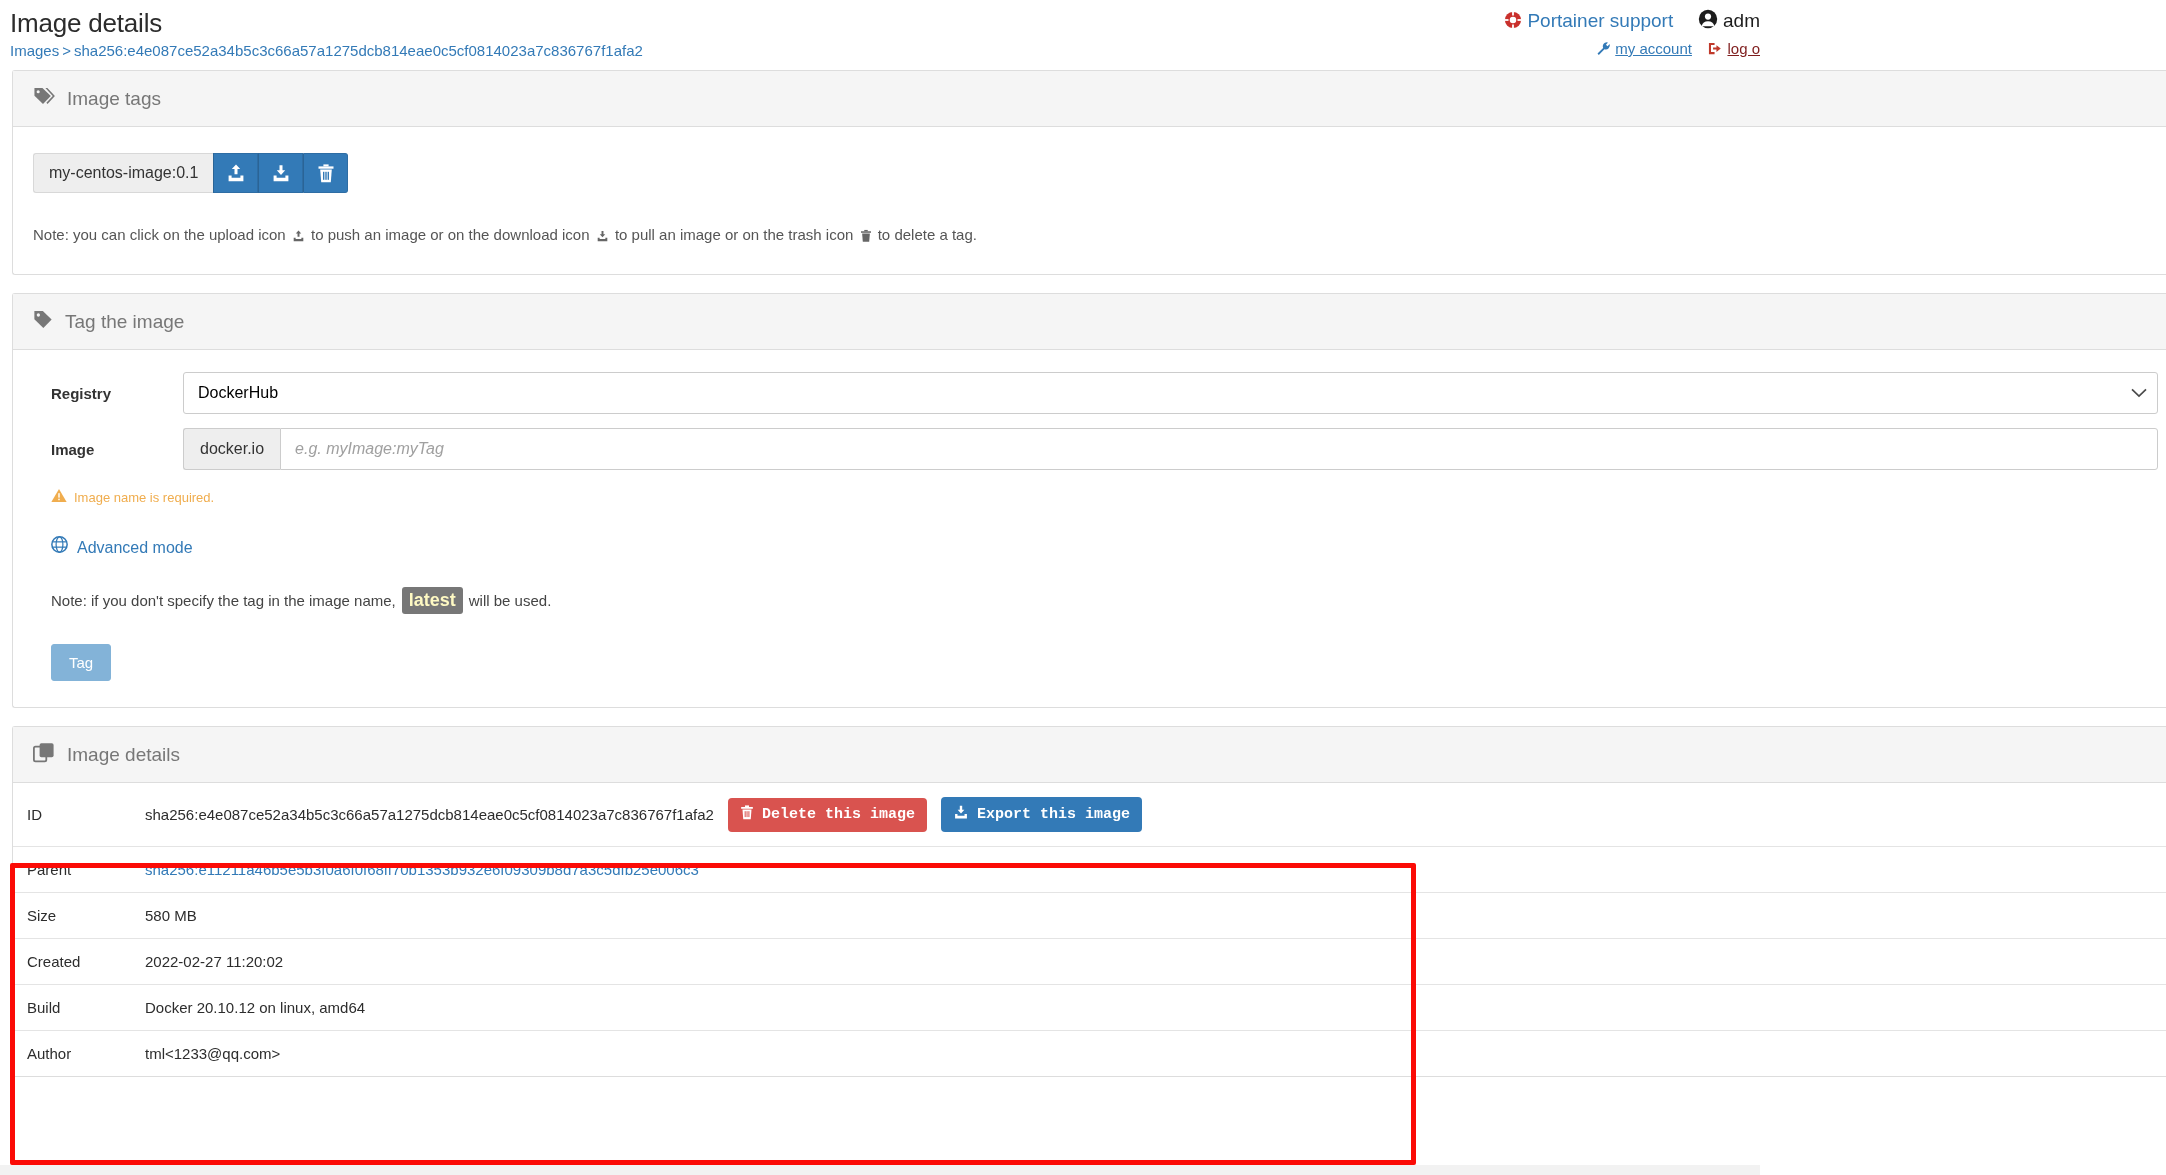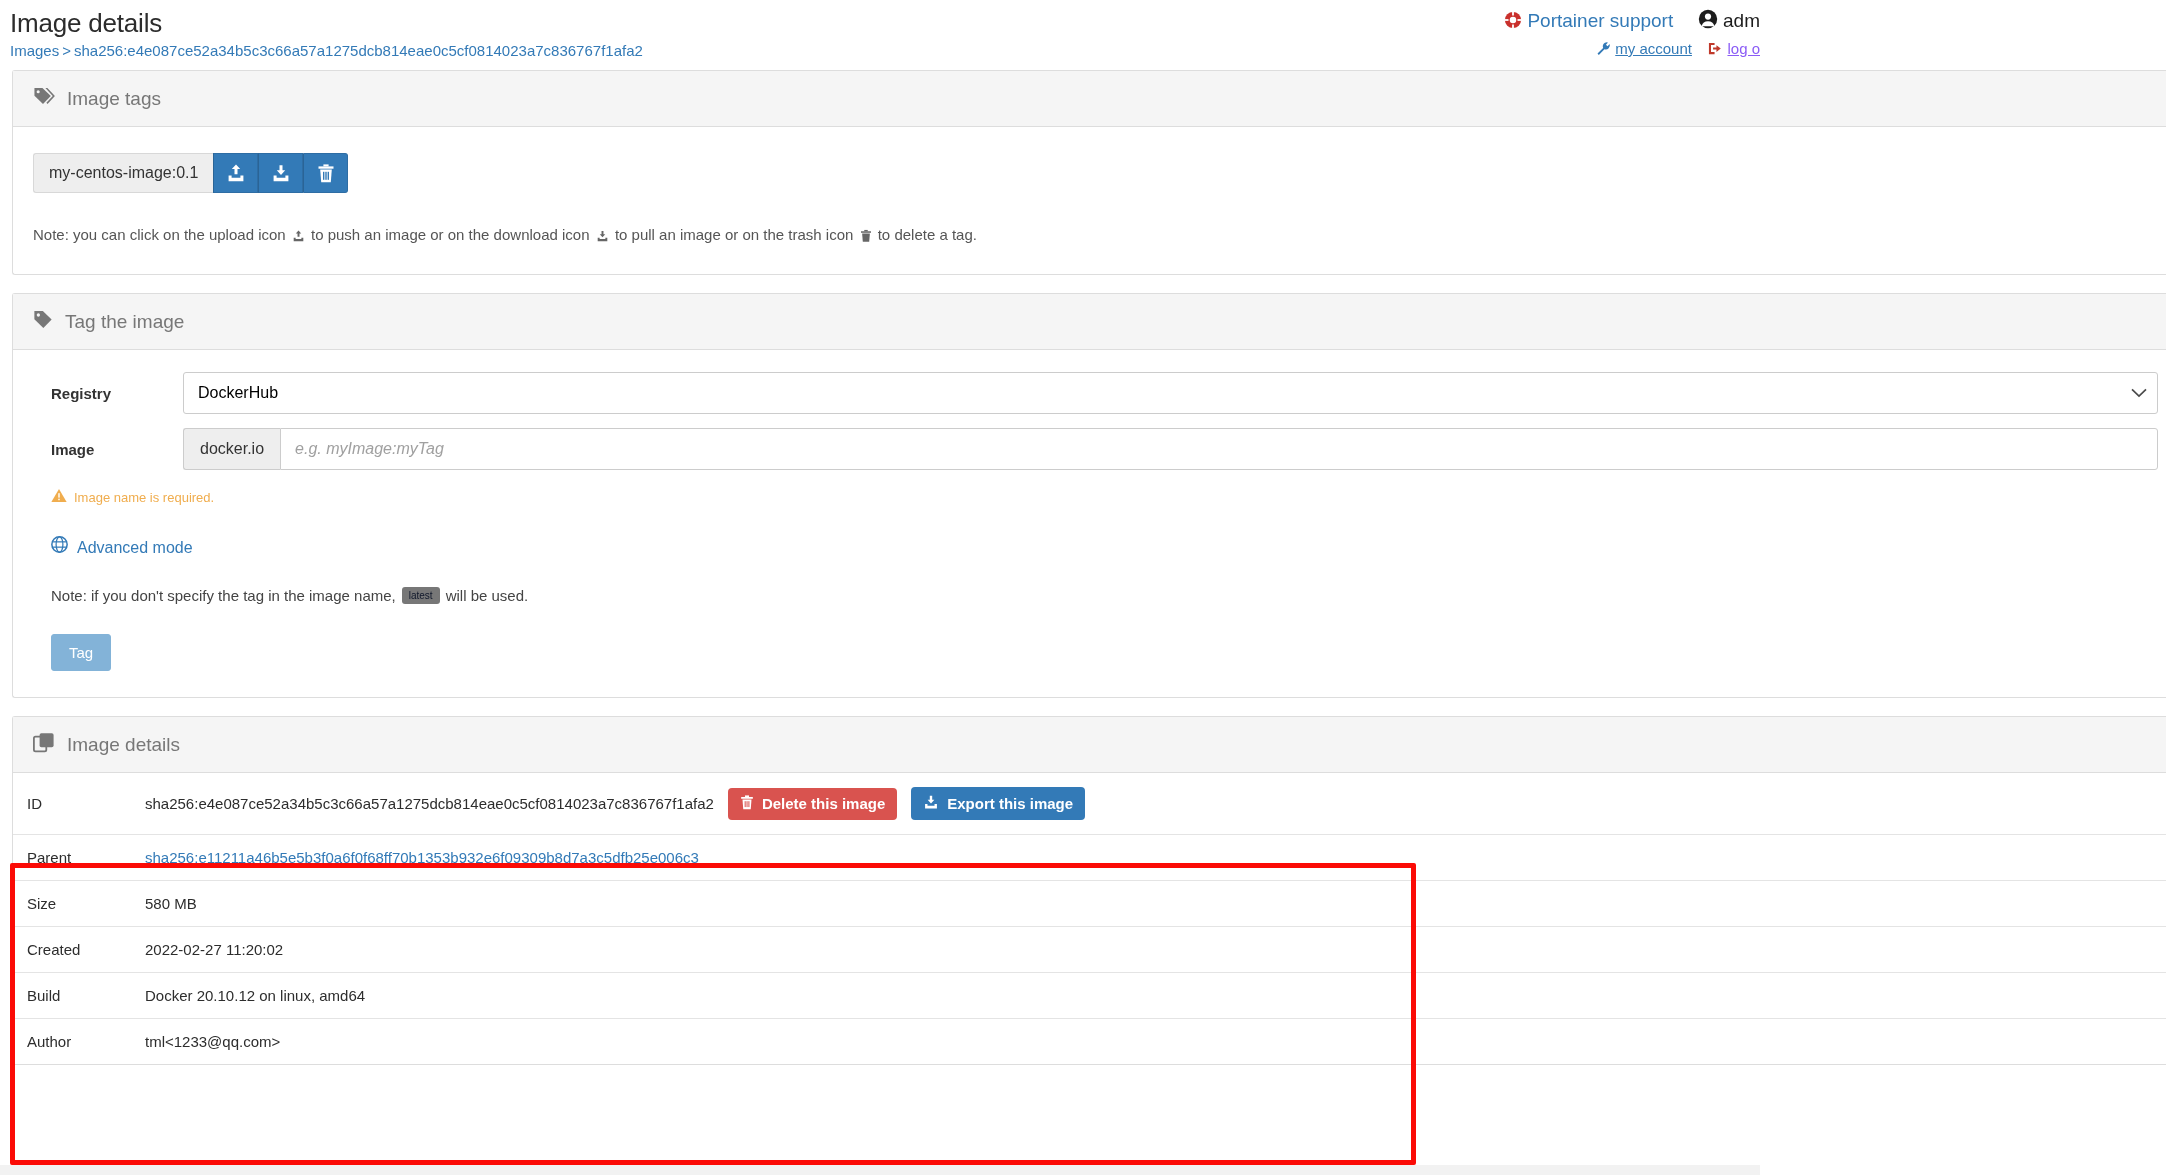--- a/index.html
+++ b/index.html
@@ -56,21 +56,21 @@
   }
   .hr-line2 {
     font-size: 15px;
     line-height: 24px;
     margin-top: 1px;
     white-space: nowrap;
   }
   .support-link { color: #337ab7; text-decoration: none; }
   .user-name { color: #1d1d1d; }
   .acct-link { color: #337ab7; text-decoration: underline; }
-  .logout-link { color: #8b5cf6; }
+  .logout-link { color: #7f1d1d; }
   .ico { display: inline-block; vertical-align: -2px; }
 
   
   .panel {
     position: relative;
     margin: 0 0 18px 12px;
     width: 2166px;
     background: #ffffff;
     border: 1px solid #ddd;
     border-right: none;
@@ -213,23 +213,23 @@
   .latest-note {
     margin: 30px 0 0 18px;
     font-size: 15px;
     color: #444;
     display: flex;
     align-items: center;
     flex-wrap: wrap;
   }
   .code-chip {
     background: #777777;
-    color: #0f172a;
-    font-size: 10px;
-    font-weight: normal;
+    color: #fef9c3;
+    font-size: 18px;
+    font-weight: bold;
     padding: 3px 7px;
     border-radius: 3px;
     margin: 0 6px;
     font-family: "Liberation Sans", sans-serif;
   }
   .btn-tag {
     margin: 30px 0 0 18px;
     background: #83b3d8;
     border: 1px solid #83b3d8;
     border-radius: 3px;
@@ -265,21 +265,21 @@
     color: #ffffff;
     font-size: 15px;
     font-weight: bold;
     padding: 7px 12px;
     display: inline-flex;
     align-items: center;
     gap: 8px;
     cursor: pointer;
     white-space: nowrap;
     border: none;
-    font-family: Liberation Sans, sans-serif;
+    font-family: Liberation Mono, monospace;
   }
   .btn-danger { background: #d9534f; }
   .btn-primary { background: #337ab7; }
 
   
   .annotation-box {
     position: absolute;
     left: 10px;
     top: 863px;
     width: 1406px;

